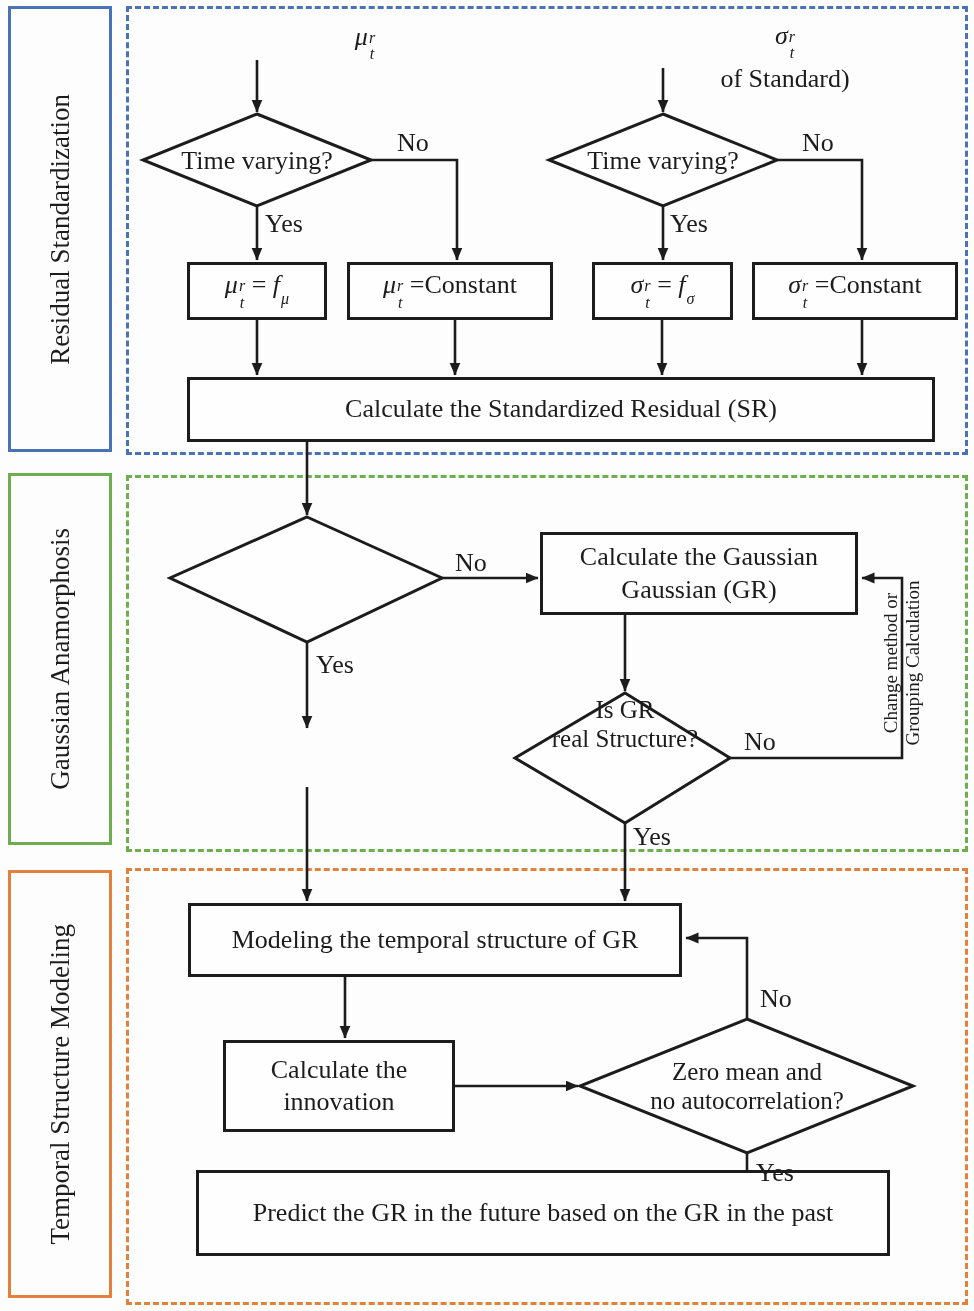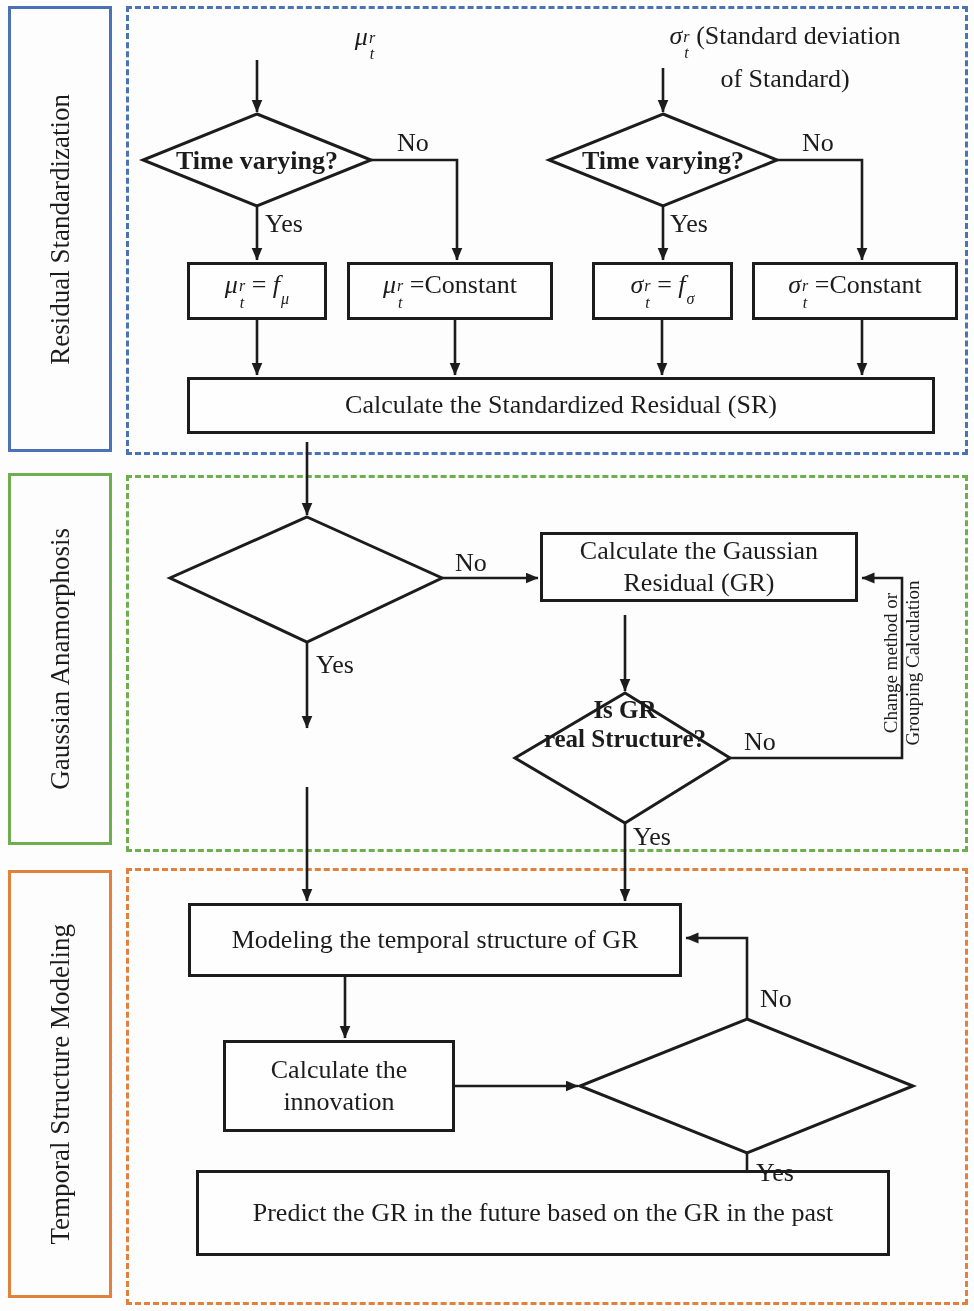--- a/index.html
+++ b/index.html
@@ -16,21 +16,21 @@
   .frame.orange{border-color:#e2813c;}
   .vlabel{position:absolute;z-index:2;display:flex;align-items:center;justify-content:center;}
   .vlabel span{writing-mode:vertical-rl;transform:rotate(180deg);font-size:27px;white-space:nowrap;}
   .box{
     position:absolute;z-index:2;box-sizing:border-box;border:3px solid #1c1c1c;background:#fefefe;
     display:flex;flex-direction:column;align-items:center;justify-content:center;
     text-align:center;font-size:26px;line-height:1.25;
   }
   .dtext{
     position:absolute;z-index:2;display:flex;flex-direction:column;align-items:center;justify-content:center;
-    text-align:center;font-size:25px;line-height:1.18;background:transparent;font-weight:bold;
+    text-align:center;font-size:25px;line-height:1.18;background:transparent;
   }
   .lbl{position:absolute;z-index:2;font-size:26px;white-space:nowrap;}
   .feedback-note{
     position:absolute;z-index:2;display:flex;flex-direction:column;align-items:center;justify-content:center;
     text-align:center;font-size:19px;line-height:1.15;transform:rotate(-90deg);
   }
   .it{font-style:italic;}
   .mrow{display:inline-flex;align-items:baseline;white-space:pre;}
   .ss{display:inline-flex;flex-direction:column;font-size:0.62em;line-height:1;vertical-align:-0.45em;
       font-style:italic;margin-left:1px;transform:translateY(-0.15em);}
@@ -93,53 +93,57 @@
         <polygon points="625,693 730,758 625,823 515,758"></polygon>
         <polygon points="747,1019 913,1086 747,1153 580,1086"></polygon>
       </g>
     </g>
   </svg>
 
   <div class="lbl" style="left:200px;top:22px;width:330px;text-align:center;">
     <span class="mrow"><span class="it">μ</span><span class="ss"><span>r</span><span>t</span></span></span>
   </div>
   <div class="lbl" style="left:620px;top:20px;width:330px;text-align:center;line-height:1.2;">
-    <span class="mrow"><span class="it">σ</span><span class="ss"><span>r</span><span>t</span></span><span> (Standard deviation</span></span><br>
+    <span class="mrow"><span class="it">σ</span><span class="ss"><span>r</span><span>t</span></span></span><br>
     <span>of Standard)</span>
   </div>
 
   <div class="dtext" style="left:152px;top:143px;width:210px;height:36px;font-size:26px;">
       <span>Time varying?</span>
     </div>
   <div class="dtext" style="left:558px;top:143px;width:210px;height:36px;font-size:26px;">
       <span>Time varying?</span>
     </div>
   <div class="dtext" style="left:513px;top:680px;width:224px;height:88px;">
     <span>Is GR</span>
       <span>real Structure?</span>
+  </div>
+  <div class="dtext" style="left:587px;top:1048px;width:320px;height:76px;">
+    <span>Zero mean and</span>
+      <span>no autocorrelation?</span>
   </div>
 
   <div class="box" style="left:187px;top:262px;width:140px;height:58px;">
     <span class="mrow"><span class="it">μ</span><span class="ss"><span>r</span><span>t</span></span><span> = </span><span class="it">f</span><span class="ss"><span></span><span>μ</span></span></span>
   </div>
   <div class="box" style="left:347px;top:262px;width:206px;height:58px;">
     <span class="mrow"><span class="it">μ</span><span class="ss"><span>r</span><span>t</span></span><span> =Constant</span></span>
   </div>
   <div class="box" style="left:592px;top:262px;width:141px;height:58px;">
     <span class="mrow"><span class="it">σ</span><span class="ss"><span>r</span><span>t</span></span><span> = </span><span class="it">f</span><span class="ss"><span></span><span>σ</span></span></span>
   </div>
   <div class="box" style="left:752px;top:262px;width:206px;height:58px;">
     <span class="mrow"><span class="it">σ</span><span class="ss"><span>r</span><span>t</span></span><span> =Constant</span></span>
   </div>
-  <div class="box" style="left:187px;top:377px;width:748px;height:57px;">
+  <div class="box" style="left:187px;top:377px;width:748px;height:65px;">
       <span>Calculate the Standardized Residual (SR)</span>
     </div>
-  <div class="box" style="left:540px;top:532px;width:318px;height:70px;">
+  <div class="box" style="left:540px;top:532px;width:318px;height:83px;">
     <span>Calculate the Gaussian</span>
-      <span>Residual (GR)</span>
+      <span>Gaussian (GR)</span>
   </div>
   <div class="box" style="left:223px;top:1040px;width:232px;height:92px;">
     <span>Calculate the</span>
       <span>innovation</span>
   </div>
   <div class="box" style="left:188px;top:903px;width:494px;height:74px;">
       <span>Modeling the temporal structure of GR</span>
     </div>
   <div class="box" style="left:196px;top:1170px;width:694px;height:86px;">
       <span>Predict the GR in the future based on the GR in the past</span>

